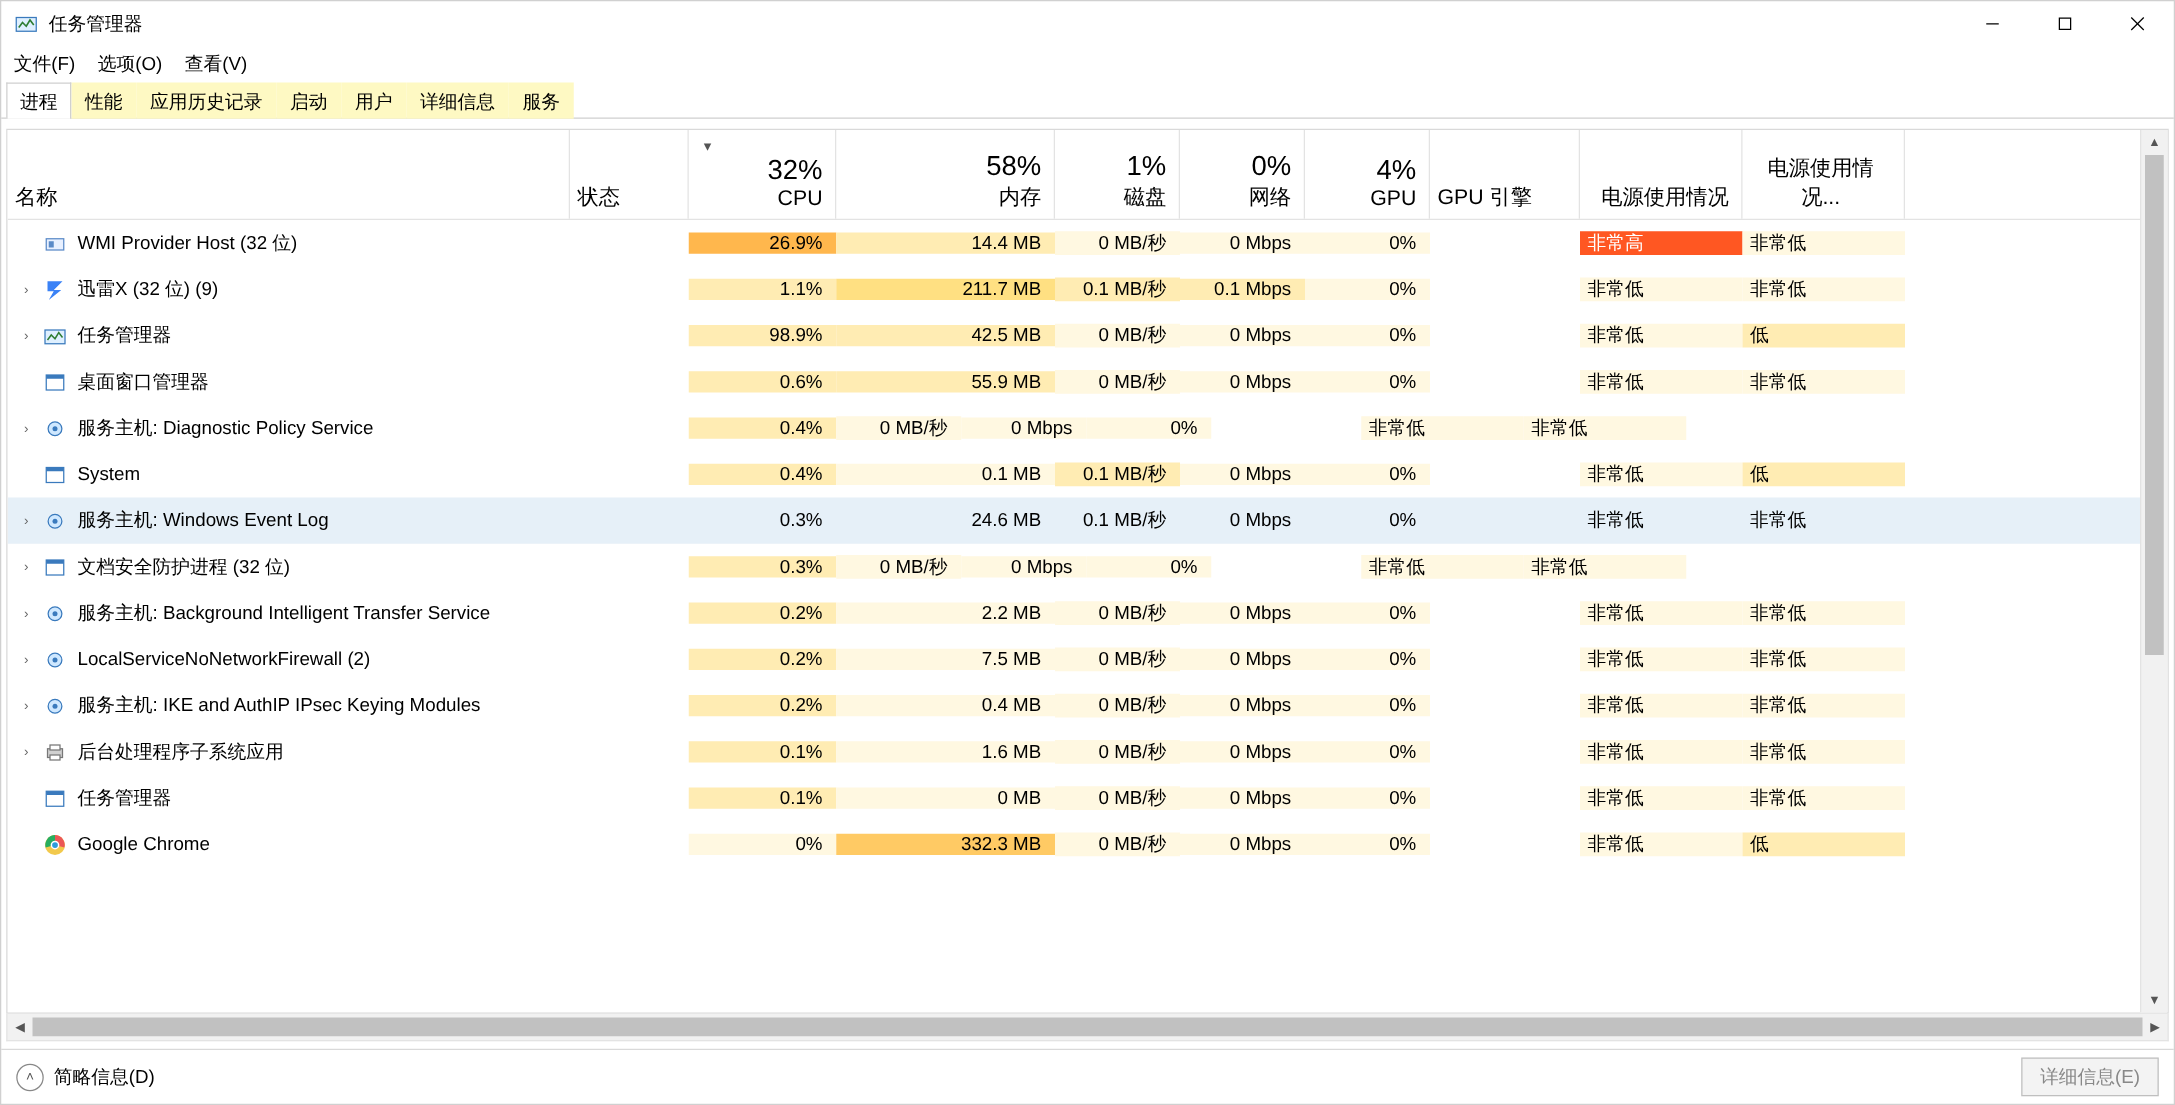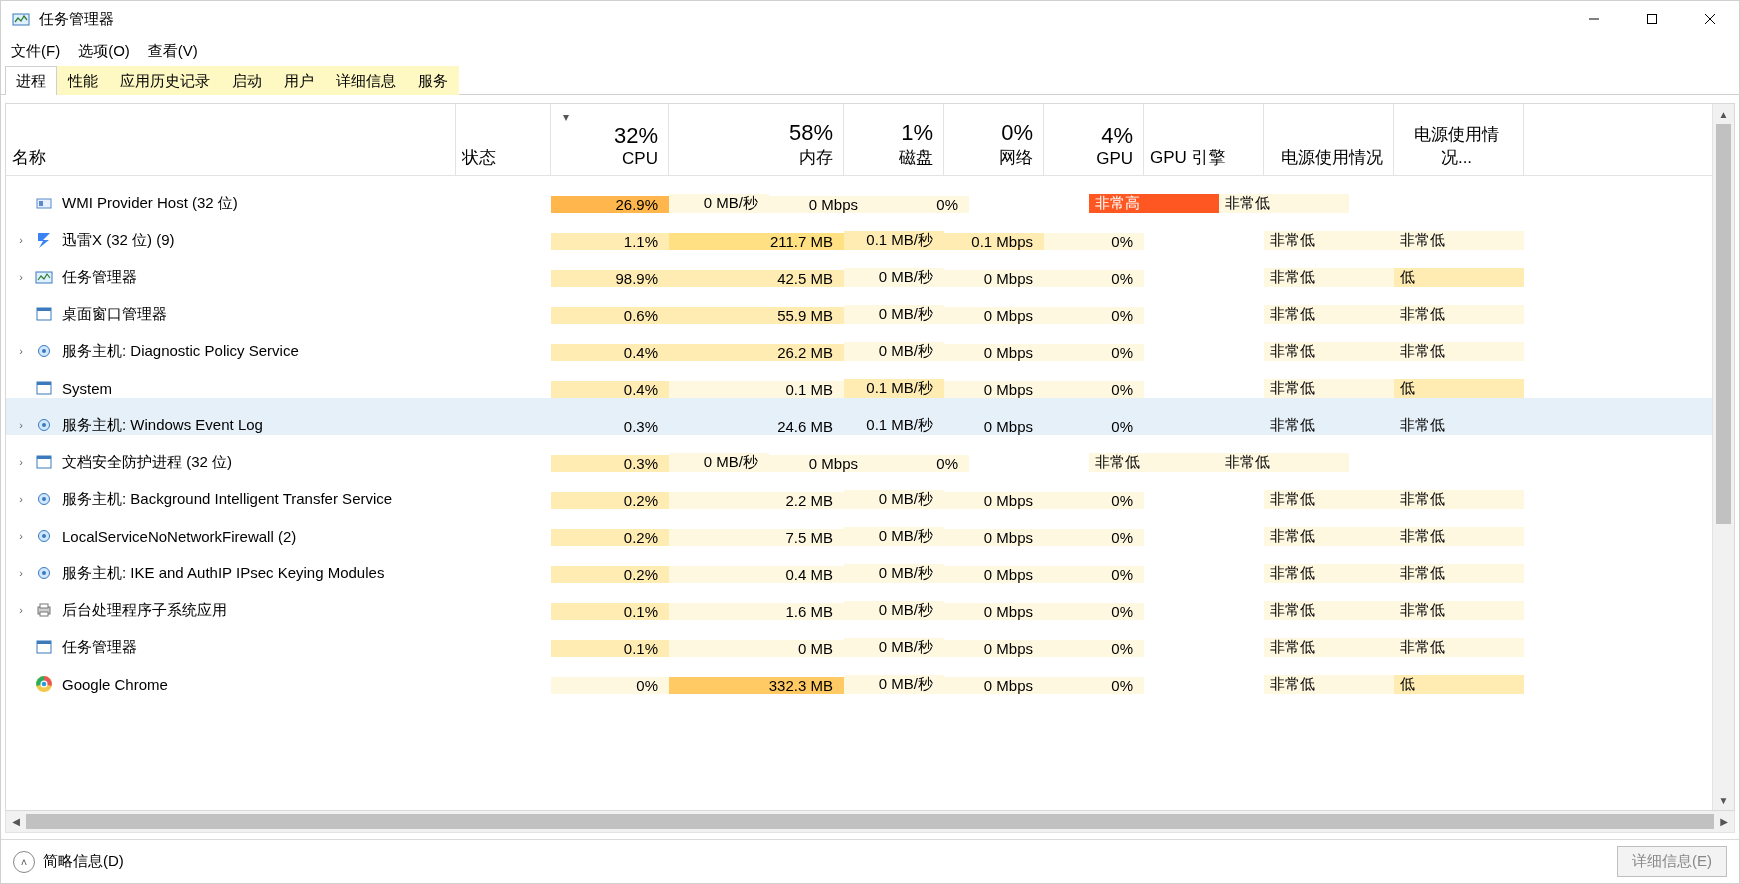--- a/index.html
+++ b/index.html
@@ -17,21 +17,21 @@
 .content{flex:1;display:flex;flex-direction:column;overflow:hidden;padding:8px 4px 0 4px}
 .scrollwrap{flex:1;display:flex;overflow:hidden;border:1px solid #d9d9d9}
 .table{flex:1;display:flex;flex-direction:column;overflow:hidden}
 .thead{display:flex;height:72px;border-bottom:1px solid #e3e3e3;background:#fff}
 .th{border-right:1px solid #e3e3e3;display:flex;flex-direction:column;justify-content:flex-end;padding:6px 10px 6px 6px;position:relative}
 .th .big{font-size:22px;font-weight:400;text-align:right}
 .th .small{font-size:17px;text-align:right}
 .th.left .small{text-align:left}
 .th .sortarrow{position:absolute;top:6px;left:12px;font-size:12px;color:#555}
 .tbody{flex:1;overflow:hidden}
-.row{display:flex;height:37px;align-items:flex-end}
+.row{display:flex;height:37px;align-items:center}
 .row.sel{background:#e6f0f8}
 .cell{border-right:1px solid transparent;display:flex;align-items:center;padding:0 10px 0 6px;white-space:nowrap;overflow:hidden}
 .cell.num{justify-content:flex-end}
 .cell.name{padding-left:8px}
 .expander{width:14px;display:inline-flex;justify-content:center;color:#666;font-size:11px;margin-right:6px}
 .proc-icon{width:20px;height:20px;display:inline-flex;align-items:center;justify-content:center;margin-right:8px;font-size:14px}
 
 .c-name{width:450px}
 .c-status{width:95px}
 .c-cpu{width:118px}
@@ -161,20 +161,21 @@
                 <span class="proc-icon">
                   <svg width="18" height="18">
                     <rect x="2" y="5" width="14" height="9" fill="#e8f0ff" stroke="#5a8ac8"></rect>
                     <rect x="4" y="7" width="4" height="5" fill="#5a8ac8"></rect>
                   </svg>
                 </span>
                 <span>WMI Provider Host (32 位)</span>
               </div>
               <div class="cell c-status"></div>
               <div class="cell num c-cpu h4">26.9%</div>
+              <div class="cell num c-mem h1">14.4 MB</div>
               <div class="cell num c-disk h0">0 MB/秒</div>
               <div class="cell num c-net h0">0 Mbps</div>
               <div class="cell num c-gpu h0">0%</div>
               <div class="cell c-gpue"></div>
               <div class="cell c-pow hhot" style="color: rgb(255, 255, 255);">非常高</div>
               <div class="cell c-powt h0">非常低</div>
             </div>
             <div class="row">
               <div class="cell name c-name">
                 <span class="expander">›</span>
@@ -243,21 +244,20 @@
                 <span class="proc-icon">
                   <svg width="18" height="18" viewBox="0 0 18 18">
                     <circle cx="9" cy="9" r="5.5" fill="#cfe8ff" stroke="#3a7abd"></circle>
                     <circle cx="9" cy="9" r="2" fill="#3a7abd"></circle>
                   </svg>
                 </span>
                 <span>服务主机: Diagnostic Policy Service</span>
               </div>
               <div class="cell c-status"></div>
               <div class="cell num c-cpu h1">0.4%</div>
-              <div class="cell num c-mem h1">26.2 MB</div>
               <div class="cell num c-disk h0">0 MB/秒</div>
               <div class="cell num c-net h0">0 Mbps</div>
               <div class="cell num c-gpu h0">0%</div>
               <div class="cell c-gpue"></div>
               <div class="cell c-pow h0">非常低</div>
               <div class="cell c-powt h0">非常低</div>
             </div>
             <div class="row">
               <div class="cell name c-name">
                 <span class="expander"></span>

